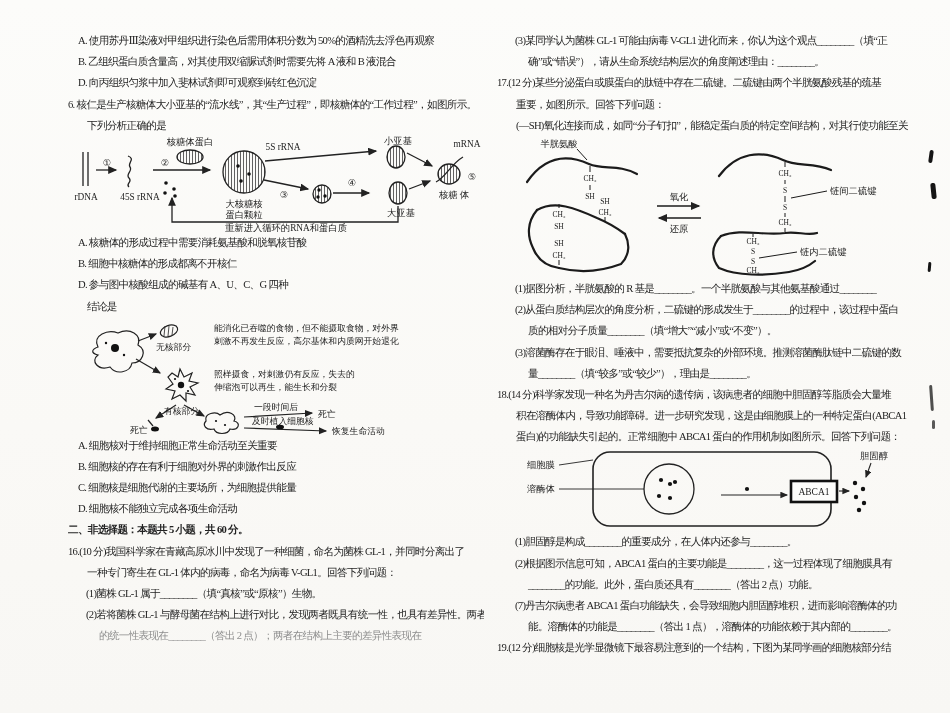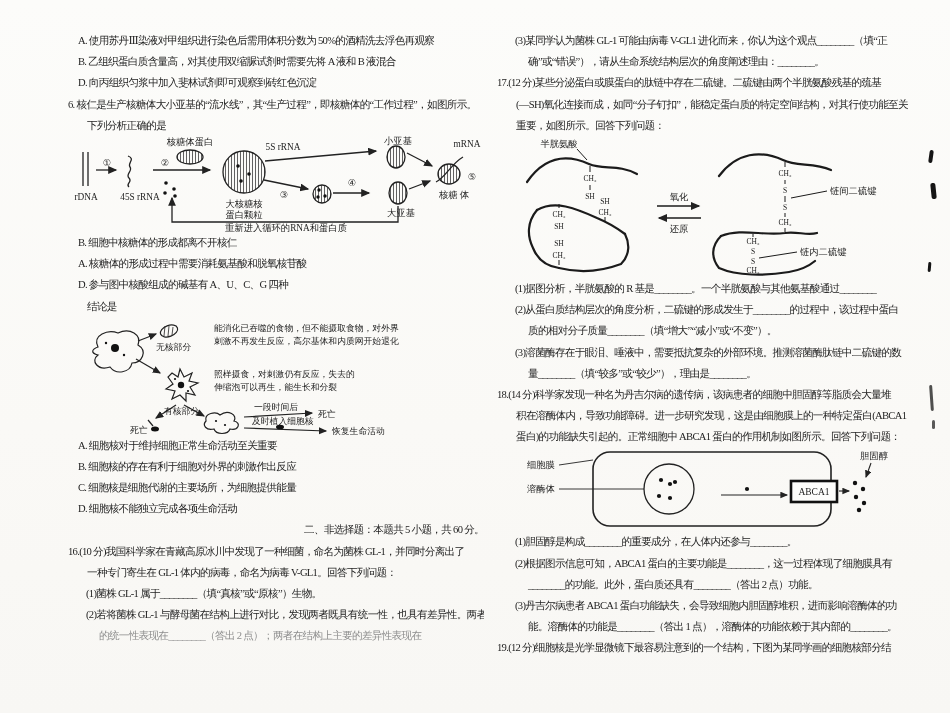--- a/index.html
+++ b/index.html
@@ -23,21 +23,21 @@
     letter-spacing:-0.7px;
     line-height:21.2px;
     height:21.2px;
     white-space:nowrap;
     font-weight:500;
   }
   .opt      { padding-left:10px; }
   .cont     { padding-left:19px; }
   .sub      { padding-left:18px; }
   .sub-cont { padding-left:31px; }
-  .bold     { font-weight:400;text-align:right; }
+  .bold     { font-weight:700; }
   .faded    { color:#8d8d8d; filter:blur(.3px); }
   .fig { display:block; }
   svg text { font-family:"Liberation Serif","DejaVu Serif",serif; }
   .scan-mark { position:absolute; background:#151515; border-radius:2px; }
 </style>
 </head>
 <body>
 
 <div class="page">
 
@@ -101,22 +101,22 @@
         <text x="284" y="50">④</text>
         <text x="330" y="8">小亚基</text>
         <text x="333" y="80">大亚基</text>
         <text x="399" y="11">mRNA</text>
         <text x="386" y="62">核糖 体</text>
         <text x="404" y="44">⑤</text>
         <text x="218" y="95">重新进入循环的RNA和蛋白质</text>
       </g>
     </svg>
 
+    <div class="line opt">A. 核糖体的形成过程中需要消耗氨基酸和脱氧核苷酸</div>
     <div class="line opt">B. 细胞中核糖体的形成都离不开核仁</div>
-    <div class="line opt">A. 核糖体的形成过程中需要消耗氨基酸和脱氧核苷酸</div>
     <div class="line opt">D. 参与图中核酸组成的碱基有 A、U、C、G 四种</div>
     <div class="line cont">结论是</div>
 
     <svg class="fig" width="416" height="118" viewBox="0 0 416 118">
       <defs>
         <marker id="m15" markerWidth="8" markerHeight="8" refX="6" refY="3" orient="auto">
           <path d="M0 0 L7 3 L0 6 Z" fill="#222"></path>
         </marker>
       </defs>
       <g stroke="#222" fill="none" stroke-width="1.2">
@@ -169,22 +169,22 @@
     <div class="line cont">一种专门寄生在 GL-1 体内的病毒，命名为病毒 V-GL1。回答下列问题：</div>
     <div class="line sub">(1)菌株 GL-1 属于________（填“真核”或“原核”）生物。</div>
     <div class="line sub">(2)若将菌株 GL-1 与酵母菌在结构上进行对比，发现两者既具有统一性，也具有差异性。两者</div>
     <div class="line sub-cont faded">的统一性表现在________（答出 2 点）；两者在结构上主要的差异性表现在</div>
   </div>
 
   <div class="col col-right">
     <div class="line sub">(3)某同学认为菌株 GL-1 可能由病毒 V-GL1 进化而来，你认为这个观点________（填“正</div>
     <div class="line sub-cont">确”或“错误”），请从生命系统结构层次的角度阐述理由：________。</div>
     <div class="line">17.(12 分)某些分泌蛋白或膜蛋白的肽链中存在二硫键。二硫键由两个半胱氨酸残基的巯基</div>
+    <div class="line cont">重要，如图所示。回答下列问题：</div>
     <div class="line cont">(—SH)氧化连接而成，如同“分子钉扣”，能稳定蛋白质的特定空间结构，对其行使功能至关</div>
-    <div class="line cont">重要，如图所示。回答下列问题：</div>
 
     <svg class="fig" width="448" height="142" viewBox="0 0 448 142">
       <defs>
         <marker id="m17" markerWidth="8" markerHeight="8" refX="6" refY="3" orient="auto">
           <path d="M0 0 L7 3 L0 6 Z" fill="#222"></path>
         </marker>
       </defs>
       <g stroke="#1b1b1b" fill="none" stroke-width="2.2" stroke-linecap="round">
         <path d="M30 46 C 48 20 70 18 92 28 C 106 34 122 28 140 38"></path>
         <path d="M40 74 C 58 64 78 72 100 82 C 112 87 120 92 128 98"></path>
@@ -277,21 +277,21 @@
         <text x="30" y="21" text-anchor="start">细胞膜</text>
         <text x="30" y="45" text-anchor="start">溶酶体</text>
         <text x="317" y="48" text-anchor="middle" font-size="9.5">ABCA1</text>
         <text x="377" y="12" text-anchor="middle">胆固醇</text>
       </g>
     </svg>
 
     <div class="line sub">(1)胆固醇是构成________的重要成分，在人体内还参与________。</div>
     <div class="line sub">(2)根据图示信息可知，ABCA1 蛋白的主要功能是________，这一过程体现了细胞膜具有</div>
     <div class="line sub-cont">________的功能。此外，蛋白质还具有________（答出 2 点）功能。</div>
-    <div class="line sub">(3)丹吉尔病患者 ABCA1 蛋白功能缺失，会导致细胞内胆固醇堆积，进而影响溶酶体的功</div>
+    <div class="line sub">(7)丹吉尔病患者 ABCA1 蛋白功能缺失，会导致细胞内胆固醇堆积，进而影响溶酶体的功</div>
     <div class="line sub-cont">能。溶酶体的功能是________（答出 1 点），溶酶体的功能依赖于其内部的________。</div>
     <div class="line">19.(12 分)细胞核是光学显微镜下最容易注意到的一个结构，下图为某同学画的细胞核部分结</div>
   </div>
 
   <div class="scan-mark" style="left:929px;top:150px;width:4px;height:13px;transform:rotate(8deg);"></div>
   <div class="scan-mark" style="left:931px;top:183px;width:5px;height:16px;transform:rotate(-6deg);"></div>
   <div class="scan-mark" style="left:928px;top:262px;width:3px;height:10px;transform:rotate(5deg);"></div>
   <div class="scan-mark" style="left:930px;top:385px;width:3px;height:26px;opacity:.75;transform:rotate(-4deg);"></div>
   <div class="scan-mark" style="left:932px;top:420px;width:3px;height:9px;opacity:.7;"></div>
 

